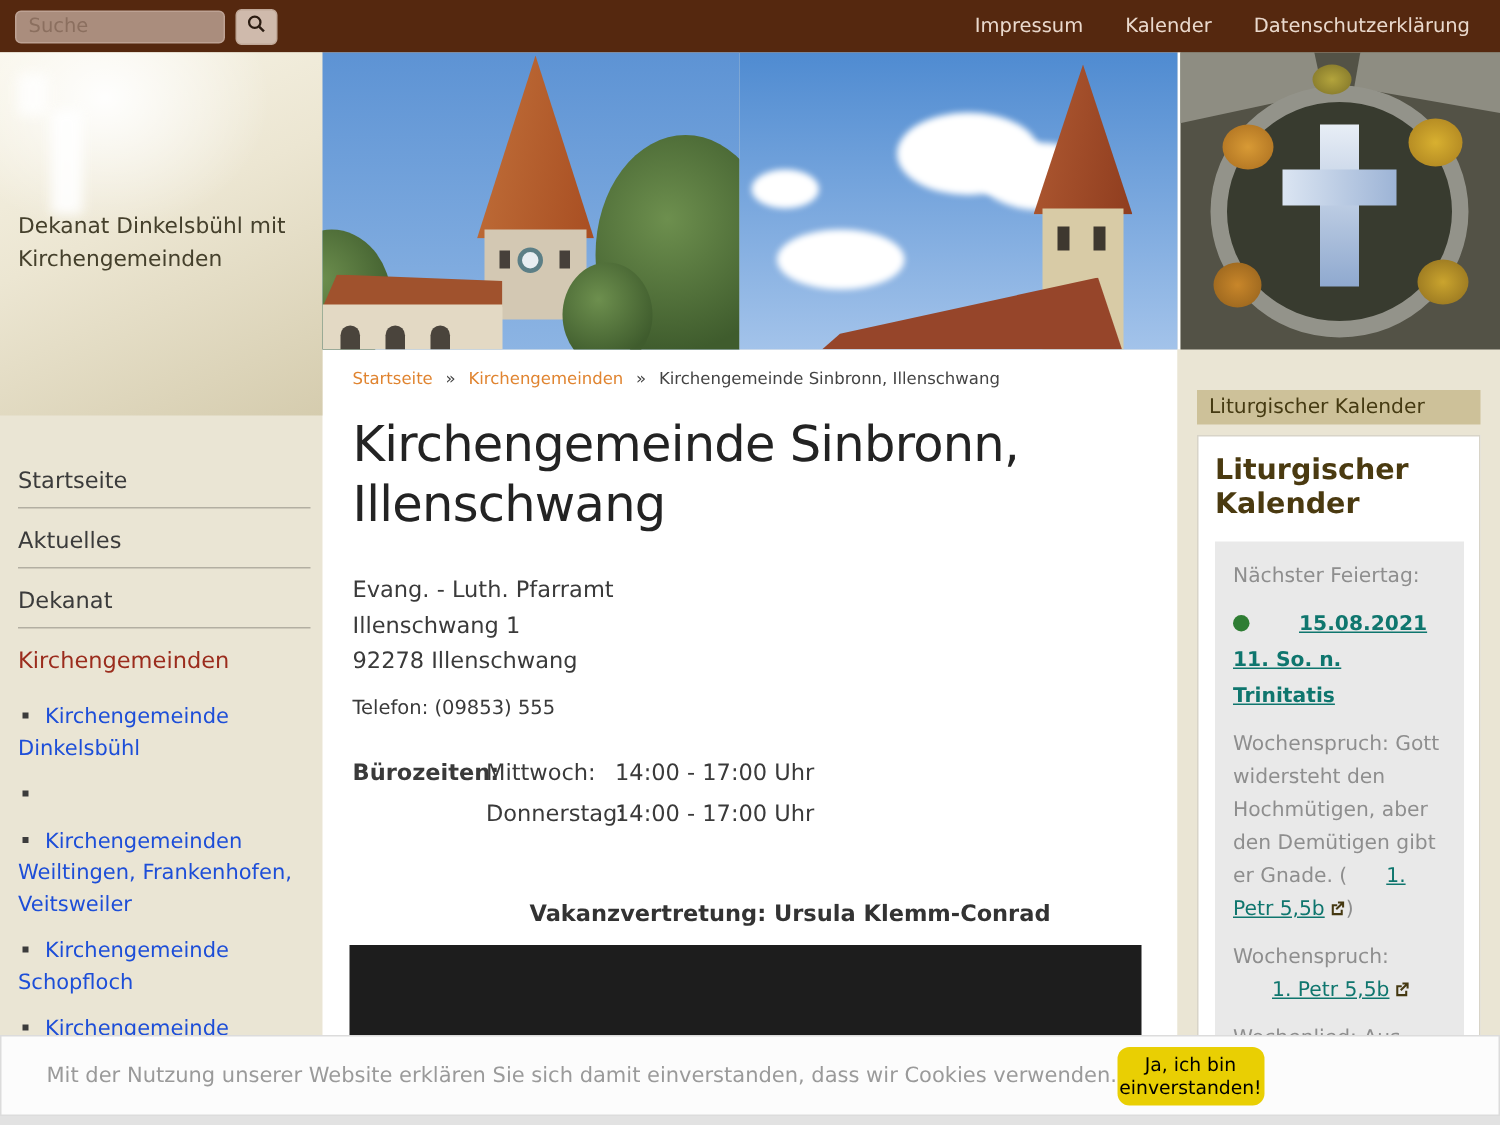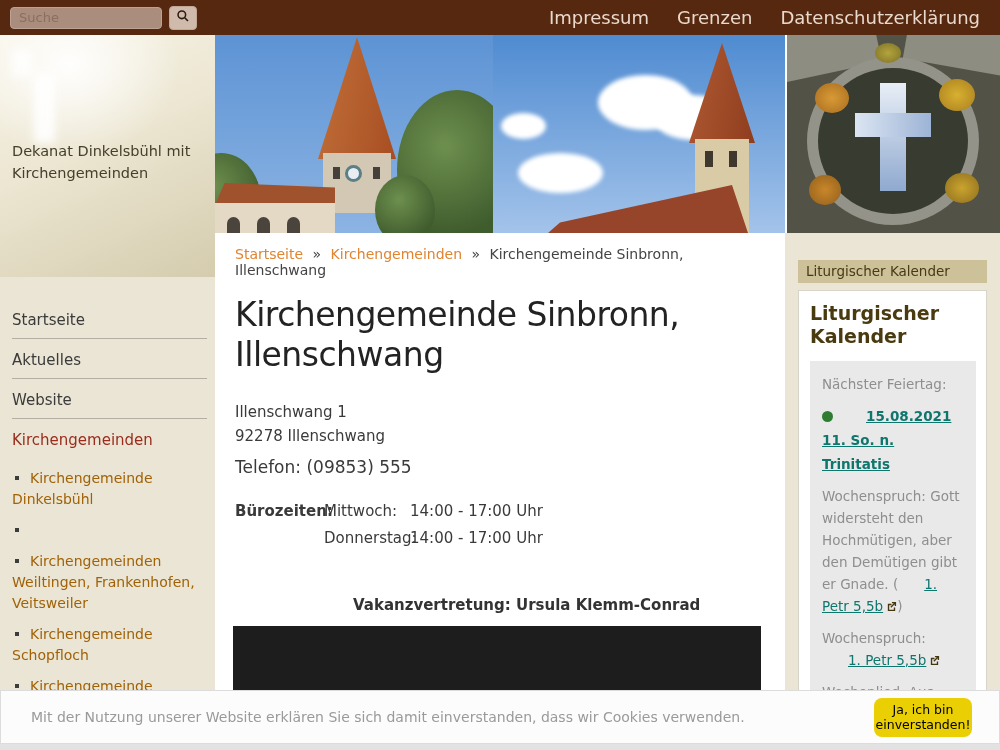--- a/index.html
+++ b/index.html
@@ -9,31 +9,31 @@
     background:#eae5d4; position:relative; overflow:hidden; color:#3a3a3a;
   }
 
   
   .topbar{
     height:35px; background:#55280f; display:flex; align-items:center;
     padding:0 20px 0 10px; justify-content:space-between;
   }
   .search-group{ display:flex; align-items:center; gap:7px; }
   .search-input{
-    width:152px; height:22px; background:#aa8d7d; border:1px solid #bda294;
+    width:140px; height:22px; background:#aa8d7d; border:1px solid #bda294;
     border-radius:4px; padding:0 8px; font-size:13px; color:#4c3528;
     font-family:"DejaVu Sans",sans-serif;
   }
   .search-input::placeholder{ color:#8b6f5f; }
   .search-btn{
     width:28px; height:24px; background:#cfbaac; border:1px solid #c0a898;
     border-radius:4px; display:flex; align-items:center; justify-content:center; cursor:pointer;
   }
   .top-links{ display:flex; gap:28px; }
-  .top-links a{ color:#ead9cd; font-size:18px; text-decoration:none; cursor:pointer; }
+  .top-links a{ color:#ead9cd; font-size:13px; text-decoration:none; cursor:pointer; }
 
   .layout{ display:flex; height:715px; }
 
   
   .sidebar{ width:215px; background:#eae5d4; flex:none; }
   .logo-area{
     height:242px; position:relative; overflow:hidden; cursor:pointer;
     background:linear-gradient(155deg,#f8f5e8 0%,#ece6d2 45%,#d5ccae 100%);
   }
   .logo-glow{
@@ -48,21 +48,21 @@
     font-size:14.5px; line-height:22px; color:#45402c;
   }
 
   .main-nav{ padding:28px 8px 0 12px; }
   .nav-item{
     font-size:15px; color:#3b3b3b; padding:6px 0 9px 0; cursor:pointer;
     border-bottom:1px solid #b3afa2; margin-bottom:6px; width:195px;
   }
   .nav-item.section{ color:#9b2c1d; border-bottom:none; margin-bottom:4px; }
   .sub-nav{ list-style:none; width:195px; }
-  .sub-nav li{ font-size:14px; line-height:21px; margin:10px 0; color:#a16207; cursor:pointer; }
+  .sub-nav li{ font-size:14px; line-height:21px; margin:10px 0; color:#1d4ed8; cursor:pointer; }
   .sub-nav li.active{ color:#9b2c1d; }
   .bullet{
     display:inline-block; width:4px; height:4px; background:#3c3c3c;
     margin:0 11px 3px 3px; vertical-align:middle;
   }
   .sub-nav li.active .bullet{ background:#9b2c1d; }
 
   
   .right-of-sidebar{ flex:1; display:flex; flex-direction:column; }
 
@@ -117,30 +117,30 @@
   .b1{ left:28px; top:48px; width:34px; height:30px; background:radial-gradient(#d89a35,#a96d1f); }
   .b2{ left:152px; top:44px; width:36px; height:32px; background:radial-gradient(#d8b030,#a97f1f); }
   .b3{ left:22px; top:140px; width:32px; height:30px; background:radial-gradient(#c8862a,#92601c); }
   .b4{ left:158px; top:138px; width:34px; height:30px; background:radial-gradient(#caa42e,#8f6e1e); }
   .b5{ left:88px; top:8px; width:26px; height:20px; background:radial-gradient(#b3a43c,#7d7128); }
 
   .content-row{ flex:1; display:flex; }
 
   
   .main{ width:570px; background:#ffffff; padding:13px 30px 0 20px; flex:none; }
-  .breadcrumb{ font-size:14px; color:#444; }
+  .breadcrumb{ font-size:11px; color:#444; }
   .breadcrumb a{ color:#e08430; text-decoration:none; cursor:pointer; }
   .bc-sep{ margin:0 5px; color:#444; }
   h1{
     margin-top:17px; font-size:33px; line-height:40px; font-weight:500;
     color:#232323; letter-spacing:-.5px;
   }
   .address{ margin-top:26px; font-size:15px; line-height:23.5px; }
   .address span{ display:block; }
-  .phone{ margin-top:8px; font-size:17px; line-height:23.5px; }
+  .phone{ margin-top:8px; font-size:13px; line-height:23.5px; }
   .hours{ margin-top:18px; display:flex; font-size:15px; line-height:27px; }
   .hours-label{ font-weight:bold; width:89px; flex:none; }
   .hours-grid{ display:grid; grid-template-columns:86px auto; }
   .vacancy{ margin-top:44px; padding-left:118px; text-align:left;
     font-size:15px; font-weight:bold; color:#333; }
   .video{ margin-top:12px; margin-left:-2px; width:528px; height:70px;
     background:#1d1d1d; cursor:pointer; }
 
   
   .rightbar{ width:215px; background:#eae5d4; flex:none; padding:27px 13px 0 13px; }
@@ -163,21 +163,21 @@
     background:#2e7d33; margin-right:7px; vertical-align:-1px; }
   .cal-link{ color:#0f766e; text-decoration:underline; cursor:pointer;margin-left:26px; }
   .cal-link.bold{ font-weight:bold; }
   .ext-icon{ margin-left:3px; vertical-align:-1px; }
   .blk{ display:block; }
 
   
   .cookiebar{
     position:absolute; left:0; top:690px; width:1000px; height:54px;
     background:#fcfcfc; border:1px solid #dcdcdc; display:flex; align-items:center;
-    justify-content:space-between; padding:0 27px 0 30px; z-index:50;
+    padding:0 27px 0 30px; z-index:50;
   }
   .cookie-msg{ font-size:14px; color:#9a9a9a; }
   .cookie-accept{
     background:#e9cf03; border:none; border-radius:8px; width:98px; height:39px;
     font-size:12.5px; line-height:15px; color:#000000; cursor:pointer;
     font-family:"DejaVu Sans",sans-serif;
   }
   .cookie-accept span{ display:block; }
   .bottom-strip{ position:absolute; left:0; top:744px; width:1000px; height:6px;
     background:#e2e2e2; z-index:49; }
@@ -192,37 +192,37 @@
       <span>
         <svg width="14" height="14" viewBox="0 0 24 24">
           <circle cx="10" cy="10" r="6.5" fill="none" stroke="#2b1c12" stroke-width="2.6"></circle>
           <line x1="15" y1="15" x2="20.5" y2="20.5" stroke="#2b1c12" stroke-width="2.8"></line>
         </svg>
       </span>
     </button>
   </div>
   <nav class="top-links">
     <a>Impressum</a>
-    <a>Grenzen</a>
+    <a>Kalender</a>
     <a>Datenschutzerklärung</a>
   </nav>
 </div>
 
 <div class="layout">
   <aside class="sidebar">
     <div class="logo-area">
       <div class="logo-glow"></div>
       <div class="logo-rect a"></div>
       <div class="logo-rect b"></div>
       <div class="site-title">Dekanat Dinkelsbühl mit Kirchengemeinden</div>
     </div>
     <nav class="main-nav">
       <div class="nav-item">Startseite</div>
       <div class="nav-item">Aktuelles</div>
-      <div class="nav-item">Website</div>
+      <div class="nav-item">Dekanat</div>
       <div class="nav-item section">Kirchengemeinden</div>
       <ul class="sub-nav">
         <li><span class="bullet"></span><span>Kirchengemeinde Dinkelsbühl</span></li>
         <li><span class="bullet"></span></li>
         <li><span class="bullet"></span><span>Kirchengemeinden Weiltingen, Frankenhofen, Veitsweiler</span></li>
         <li><span class="bullet"></span><span>Kirchengemeinde Schopfloch</span></li>
         <li><span class="bullet"></span><span>Kirchengemeinde Segringen</span></li>
         <li><span class="bullet"></span><span>Pfarrei "Der gute Hirte"</span></li>
         <li class="active"><span class="bullet"></span><span>Kirchengemeinde Sinbronn, Illenschwang</span></li>
 
@@ -277,20 +277,21 @@
       <main class="main">
         <div class="breadcrumb">
           <a>Startseite</a>
           <span class="bc-sep">»</span>
           <a>Kirchengemeinden</a>
           <span class="bc-sep">»</span>
           <span class="bc-current">Kirchengemeinde Sinbronn, Illenschwang</span>
         </div>
         <h1>Kirchengemeinde Sinbronn, Illenschwang</h1>
         <p class="address">
+          <span>Evang. - Luth. Pfarramt</span>
           <span>Illenschwang 1</span>
           <span>92278 Illenschwang</span>
         </p>
         <p class="phone">Telefon: (09853) 555</p>
         <div class="hours">
           <span class="hours-label">Bürozeiten:</span>
           <div class="hours-grid">
             <span>Mittwoch:</span>
             <span>14:00 - 17:00 Uhr</span>
             <span>Donnerstag:</span>

